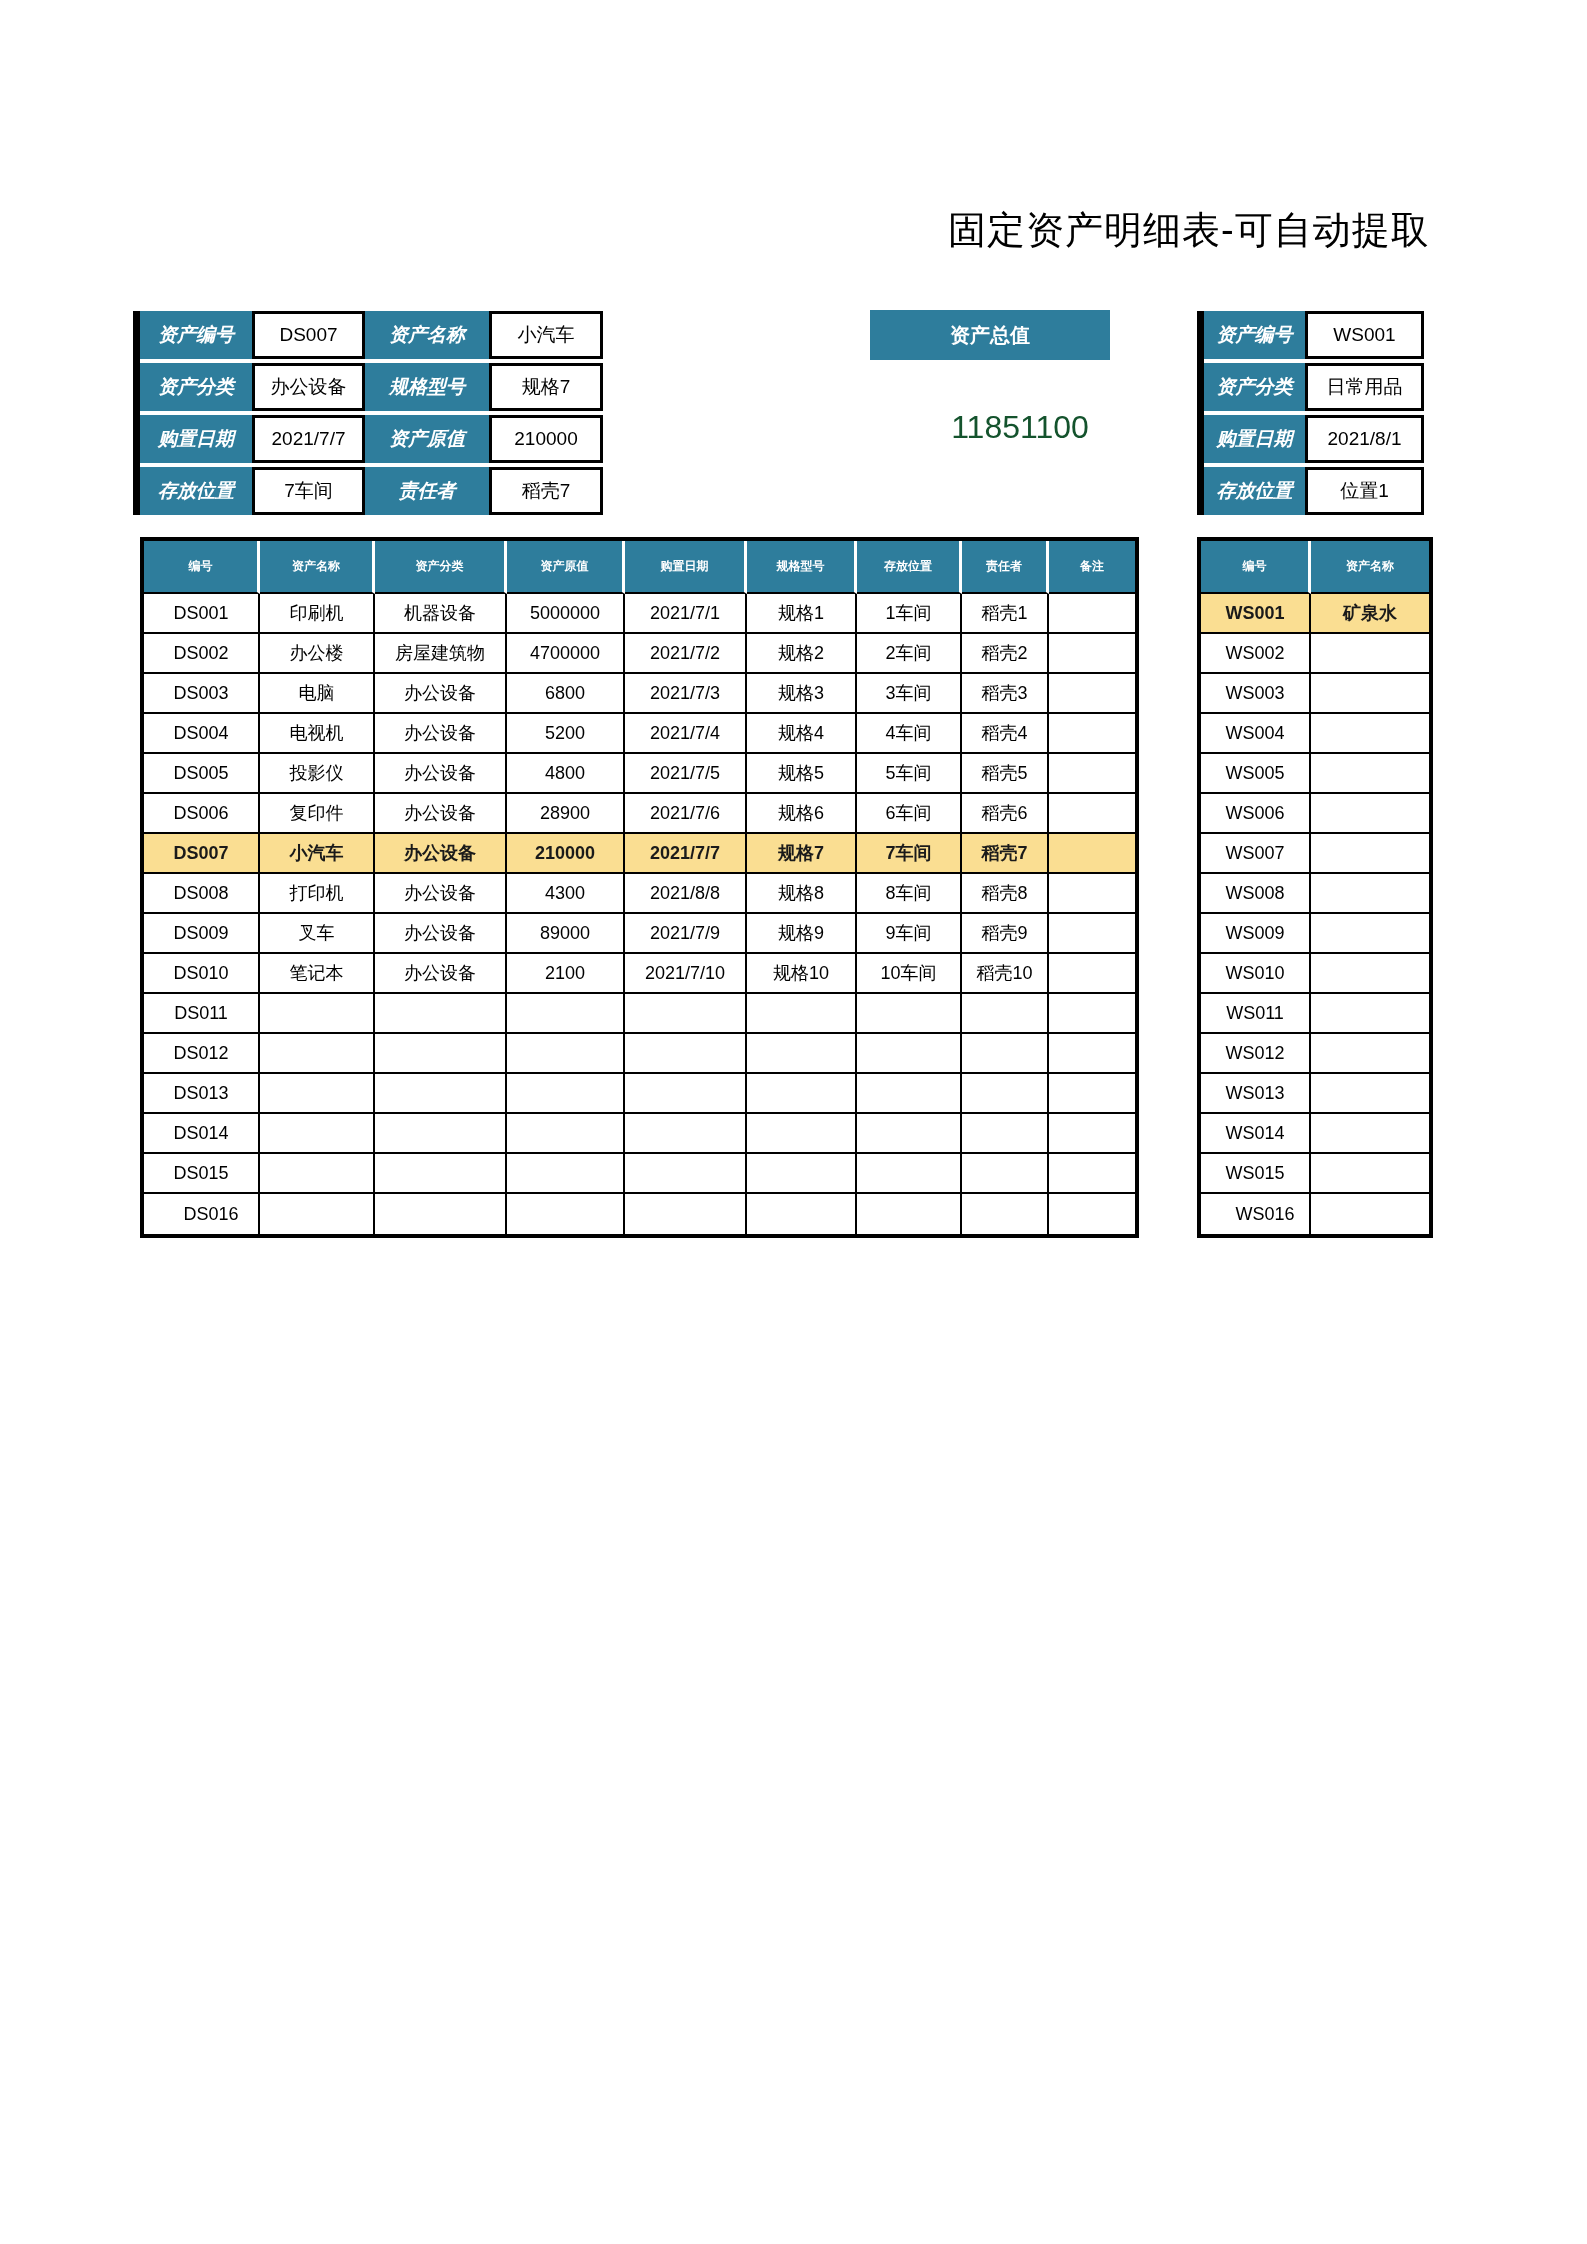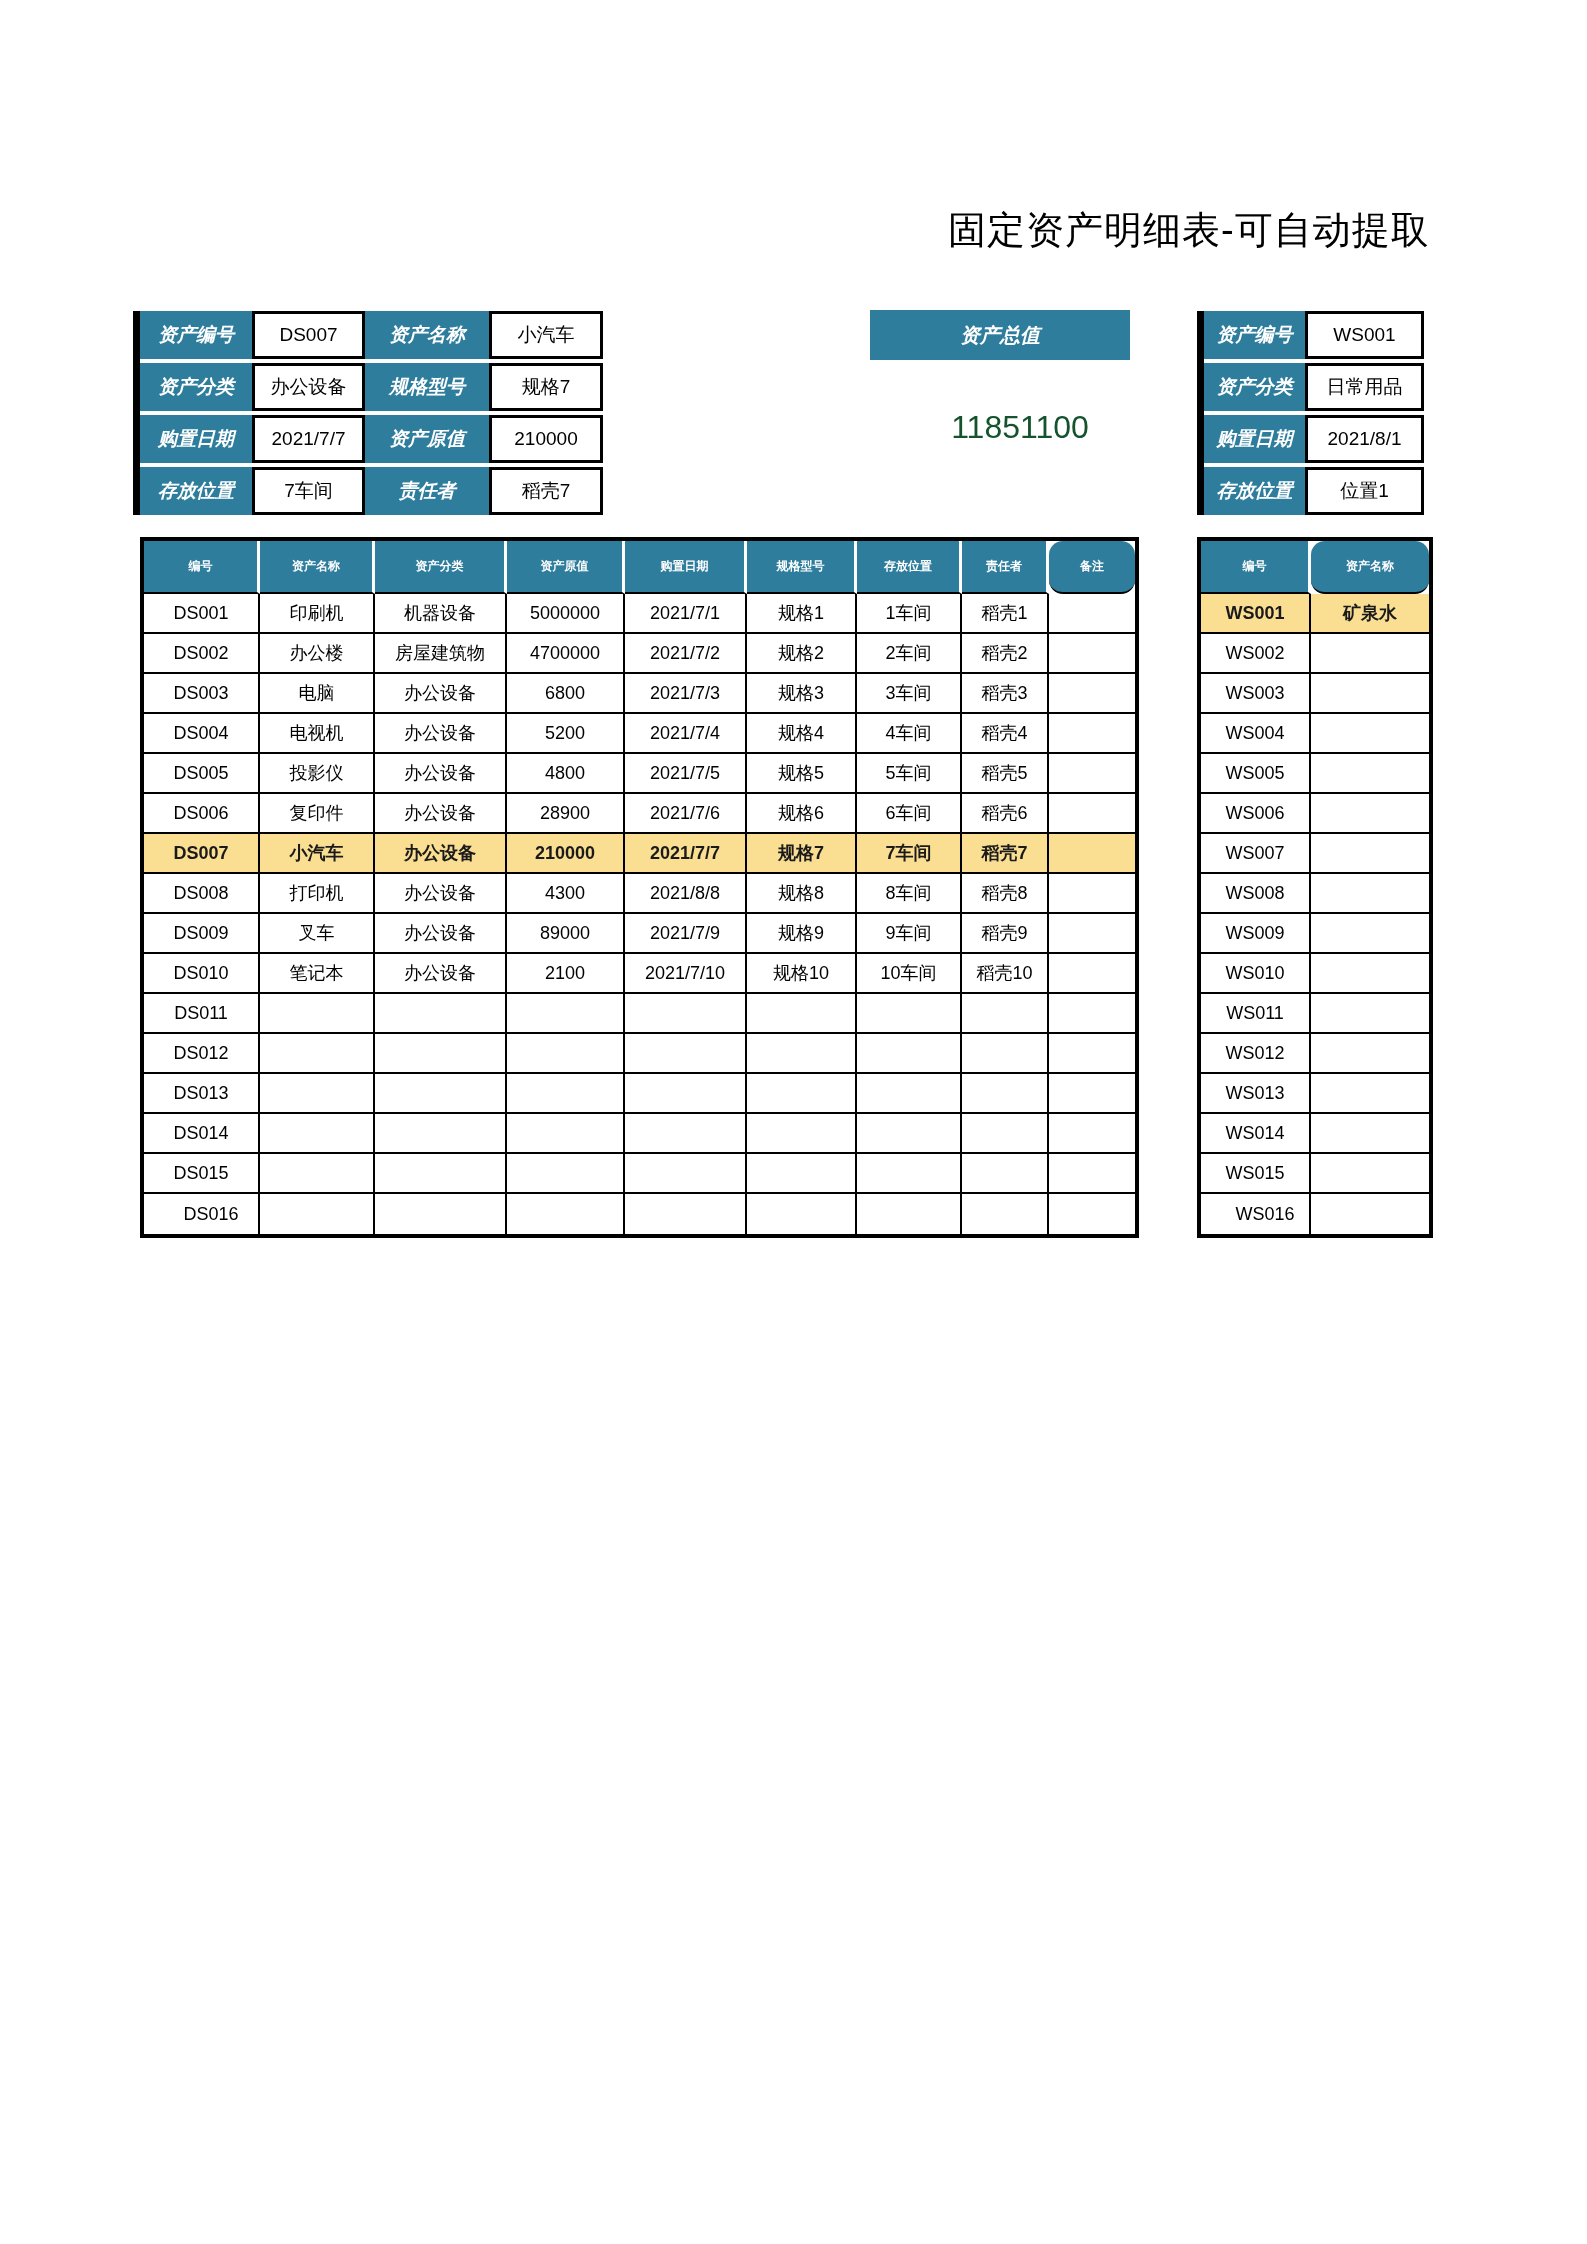--- a/index.html
+++ b/index.html
@@ -33,42 +33,42 @@
   .ilabel{
     background:var(--teal);color:#fff;font-weight:bold;font-size:19px;
     display:flex;align-items:center;justify-content:center;font-style:italic;
   }
   .ivalue{
     background:#fff;border:3px solid var(--border);box-sizing:border-box;
     font-size:19px;display:flex;align-items:center;justify-content:center;
   }
   
   .summary-header{
-    position:absolute;left:870px;top:310px;width:260px;height:50px;
+    position:absolute;left:870px;top:310px;width:240px;height:50px;
     background:var(--teal);color:#fff;font-weight:bold;font-size:20px;
-    display:flex;align-items:center;justify-content:center;box-sizing:border-box;font-style:italic;
+    display:flex;align-items:center;justify-content:center;box-sizing:border-box;
   }
   .summary-value{
     position:absolute;left:850px;top:405px;width:340px;height:44px;
     font-size:32px;color:#14532d;display:flex;align-items:center;justify-content:center;
   }
   
   .tbl{
     position:absolute;display:grid;
     border:4px solid var(--border);background:#fff;
   }
   .main-tbl{left:140px;top:537px;grid-template-columns:116px 115px 132px 118px 122px 110px 105px 87px 86px;}
   .side-tbl{left:1197px;top:537px;grid-template-columns:110px 118px;}
   .hcell{
     background:var(--teal);color:#fff;font-weight:bold;font-size:12px;
     height:53px;box-sizing:border-box;
     border-right:3px solid #fff;border-bottom:2px solid var(--border);
     display:flex;align-items:center;justify-content:center;
   }
-  .hcell.clast{border-right:none;border-radius:14px;}
+  .hcell.clast{border-right:none;}
   .tcell{
     height:40px;box-sizing:border-box;font-size:18px;background:#fff;
     border-right:2px solid var(--border);border-bottom:2px solid var(--border);
     display:flex;align-items:center;justify-content:center;
     white-space:nowrap;overflow:hidden;
   }
   .tcell.clast{border-right:none;}
   .tcell.rlast{border-bottom:none;padding-left:20px;}
   .tcell.hl{background:var(--highlight);font-weight:bold;color:#1a1a1a;}
 </style>

